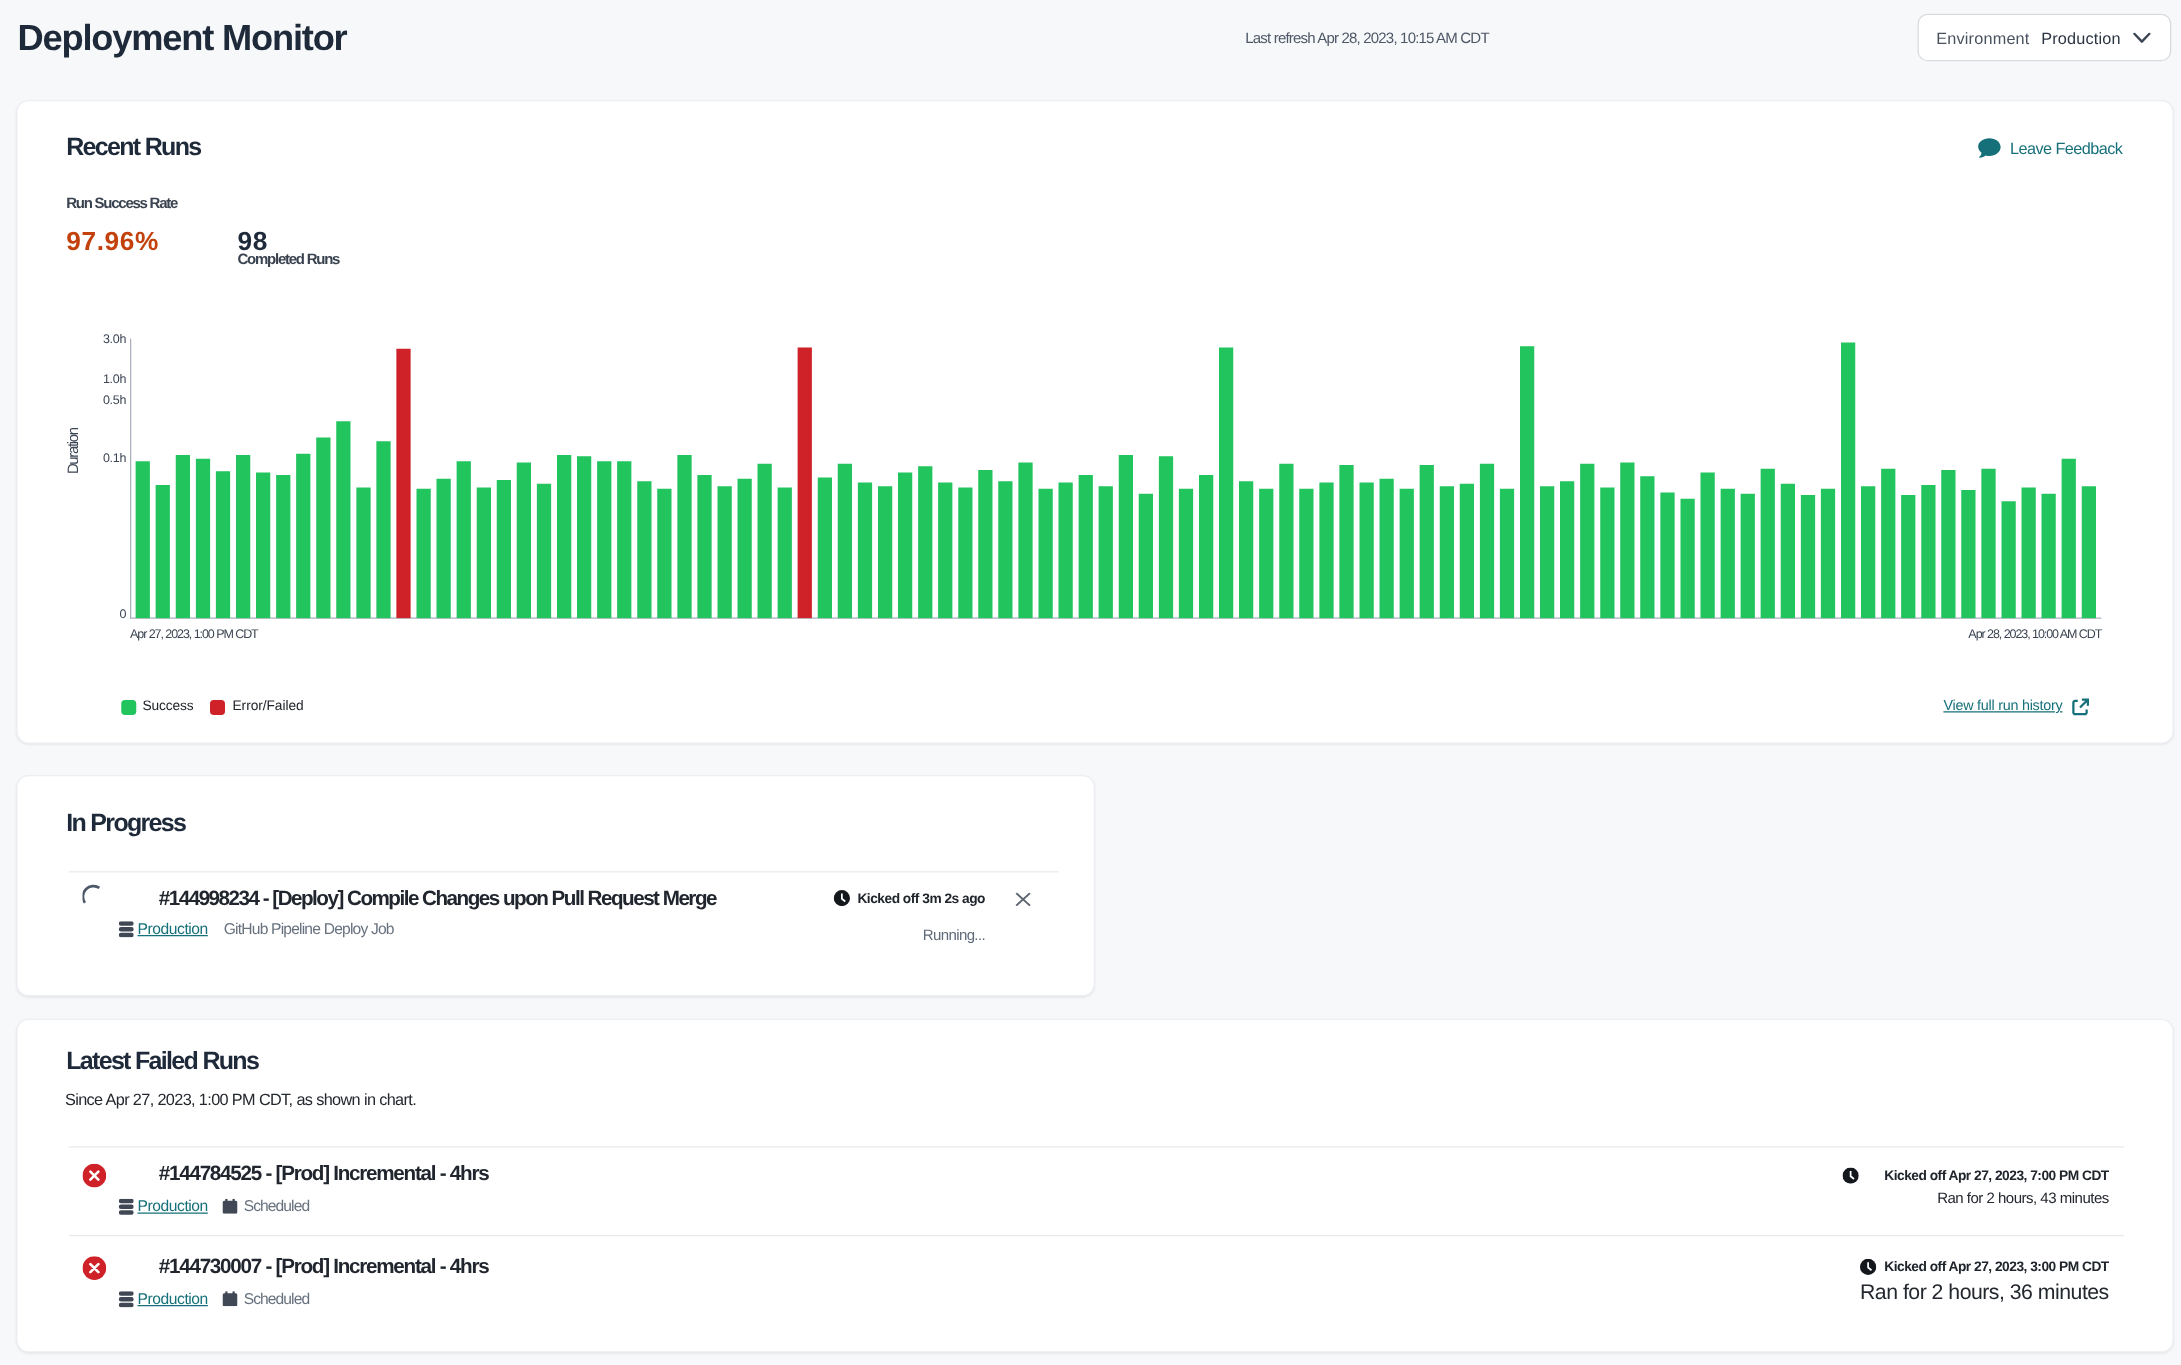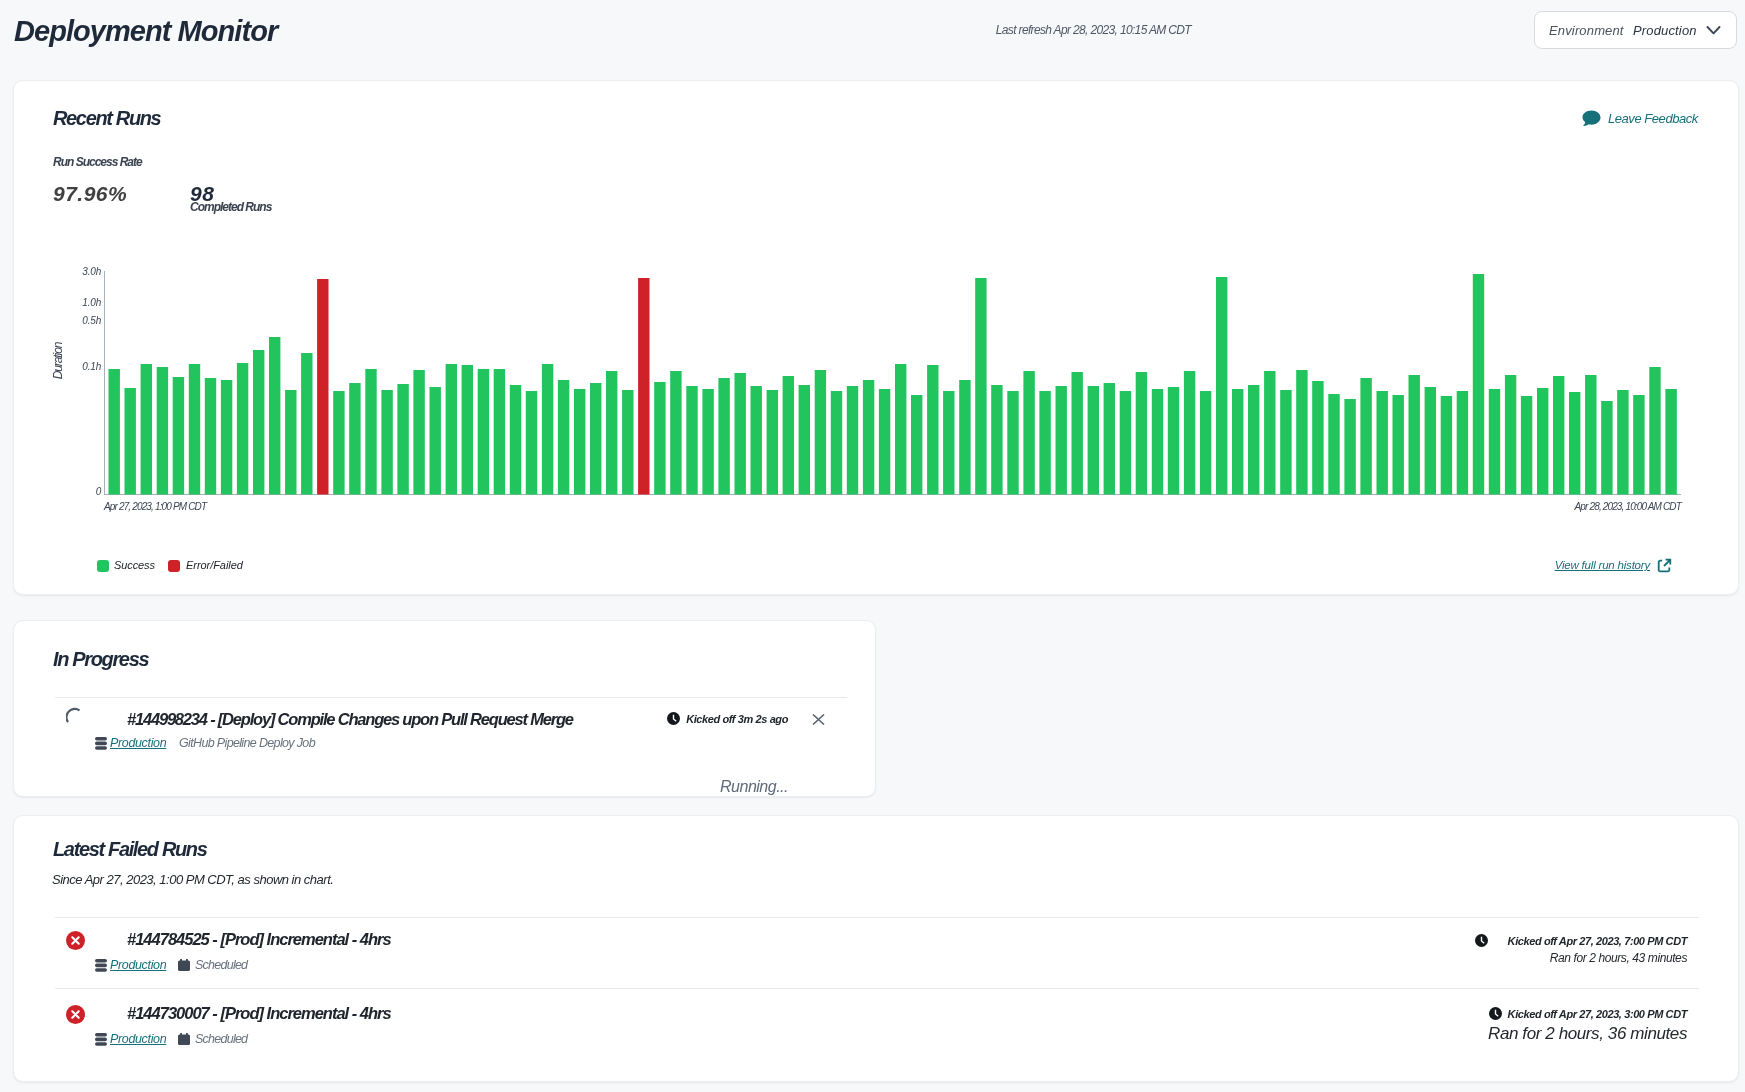--- a/index.html
+++ b/index.html
@@ -9,41 +9,41 @@
 .h2 { font-size:20px; font-weight:700; color:#1e2939; letter-spacing:-1.35px; white-space:nowrap; }
 .runtitle { font-size:16.5px; font-weight:700; color:#21262e; letter-spacing:-1.0px; white-space:nowrap;margin-left:33px; }
 .runtitle.long { letter-spacing:-1.2px; }
 .kicked { display:flex; align-items:center; gap:6px; font-size:11px; font-weight:700; color:#20252c; letter-spacing:-0.4px; white-space:nowrap; }
 .prod { font-size:12.5px; color:#16707a; letter-spacing:-0.35px; text-decoration:underline; white-space:nowrap; }
 .gray { font-size:12.5px; color:#68727f; white-space:nowrap; }
 .hr { position:absolute; height:1px; background:#e7e9ec; }
 </style>
 </head>
 <body>
-<div class="abs" style="left:0;top:0;width:1426px;height:1092px;font-style:italic;">
+<div class="abs" style="left:0;top:0;width:1426px;height:1092px;">
 
   <div class="abs" style="left:14px;top:15px;font-size:29px;font-weight:700;color:#1e2939;letter-spacing:-0.95px;white-space:nowrap;">Deployment Monitor</div>
   <div class="abs" style="right:235px;top:23px;font-size:12px;color:#4e5766;letter-spacing:-0.65px;white-space:nowrap;">Last refresh Apr 28, 2023, 10:15 AM CDT</div>
   <div class="abs" style="left:1534px;top:11px;width:203px;height:38px;background:#fff;border:1px solid #d7dbe0;border-radius:8px;"></div>
   <div class="abs" style="left:1549px;top:23px;font-size:13px;color:#49525f;letter-spacing:0.15px;">Environment</div>
   <div class="abs" style="left:1633px;top:23px;font-size:13px;color:#2b3442;letter-spacing:0.15px;">Production</div>
   <svg class="abs" style="left:1706px;top:26px;" width="15" height="9" viewBox="0 0 15 9">
       <path d="M1.5 1 L7.5 7.3 L13.5 1" fill="none" stroke="#3c4553" stroke-width="1.9" stroke-linecap="round" stroke-linejoin="round"></path>
     </svg>
 
   <div class="card" style="left:13px;top:80px;width:1726px;height:515px;">
     <div class="abs h2" style="left:39px;top:26px;">Recent Runs</div>
 
     <svg class="abs" style="left:1568px;top:29px;" width="19" height="17" viewBox="0 0 19 17">
         <path d="M9.5 0.5 C4.5 0.5 0.5 3.4 0.5 7.2 C0.5 9.2 1.6 10.9 3.2 12.1 C3.1 13.2 2.6 14.4 1.4 15.5 C1.2 15.7 1.3 16.1 1.6 16.1 C3.7 16 5.4 15.2 6.6 14.3 C7.5 14.6 8.5 14.7 9.5 14.7 C14.5 14.7 18.5 11.6 18.5 7.6 C18.5 3.6 14.5 0.5 9.5 0.5 Z" fill="#16707a"></path>
       </svg>
     <div class="abs" style="left:1594px;top:30px;font-size:13px;color:#16707a;letter-spacing:-0.45px;white-space:nowrap;">Leave Feedback</div>
 
     <div class="abs" style="left:39px;top:74px;font-size:12px;font-weight:700;color:#39424f;letter-spacing:-1px;white-space:nowrap;">Run Success Rate</div>
-    <div class="abs" style="left:39px;top:101px;font-size:21px;font-weight:700;color:#404040;letter-spacing:0.5px;">97.96%</div>
+    <div class="abs" style="left:39px;top:101px;font-size:21px;font-weight:700;color:#c2410c;letter-spacing:0.5px;">97.96%</div>
     <div class="abs" style="left:176px;top:74px;font-size:12px;font-weight:700;color:#39424f;letter-spacing:-1px;white-space:nowrap;margin-top:45px;">Completed Runs</div>
     <div class="abs" style="left:176px;top:101px;font-size:21px;font-weight:700;color:#1e2939;letter-spacing:0.5px;">98</div>
 
     <svg class="abs" style="left:0;top:0;" width="1726" height="460" viewBox="0 0 1726 460">
       <g font-family="Liberation Sans,sans-serif">
         <line x1="90.5" y1="190" x2="90.5" y2="414" stroke="#a9b0bb" stroke-width="1"></line>
         <line x1="90.5" y1="413.5" x2="1667" y2="413.5" stroke="#a9b0bb" stroke-width="1"></line>
         <text x="87" y="193.5" font-size="10" letter-spacing="-0.2" fill="#3c4553" text-anchor="end">3.0h</text>
         <text x="87" y="225" font-size="10" letter-spacing="-0.2" fill="#3c4553" text-anchor="end">1.0h</text>
         <text x="87" y="242.5" font-size="10" letter-spacing="-0.2" fill="#3c4553" text-anchor="end">0.5h</text>
@@ -182,21 +182,21 @@
     <div class="abs prod" style="left:96px;top:115px;">Production</div>
     <div class="abs gray" style="left:165px;top:115px;letter-spacing:-0.65px;">GitHub Pipeline Deploy Job</div>
 
     <div class="kicked" style="position:absolute;right:87px;top:91px;">
         <svg style="flex:0 0 auto;" width="13" height="13" viewBox="0 0 13 13">
           <circle cx="6.5" cy="6.5" r="6.5" fill="#14181d"></circle>
           <path d="M6.5 2.8 V7 L9.2 9.2" fill="none" stroke="#fff" stroke-width="1.4"></path>
         </svg>
         <span>Kicked off 3m 2s ago</span>
       </div>
-    <div class="abs" style="right:87px;top:120px;font-size:16px;color:#5e6a79;letter-spacing:-0.5px;margin-top:37px;">Running...</div>
+    <div class="abs" style="right:87px;top:120px;font-size:12px;color:#5e6a79;letter-spacing:-0.5px;">Running...</div>
     <svg class="abs" style="left:798px;top:93px;" width="13" height="11" viewBox="0 0 13 11">
         <path d="M1 0.5 L12 10.5 M12 0.5 L1 10.5" stroke="#5b646f" stroke-width="1.6"></path>
       </svg>
   </div>
 
 
   <div class="card" style="left:13px;top:815px;width:1726px;height:267px;">
     <div class="abs h2" style="left:39px;top:22px;">Latest Failed Runs</div>
     <div class="abs" style="left:38px;top:56px;font-size:13px;color:#23272e;letter-spacing:-0.5px;white-space:nowrap;">Since Apr 27, 2023, 1:00 PM CDT, as shown in chart.</div>
     <div class="hr" style="left:41px;top:101px;width:1644px;"></div>

